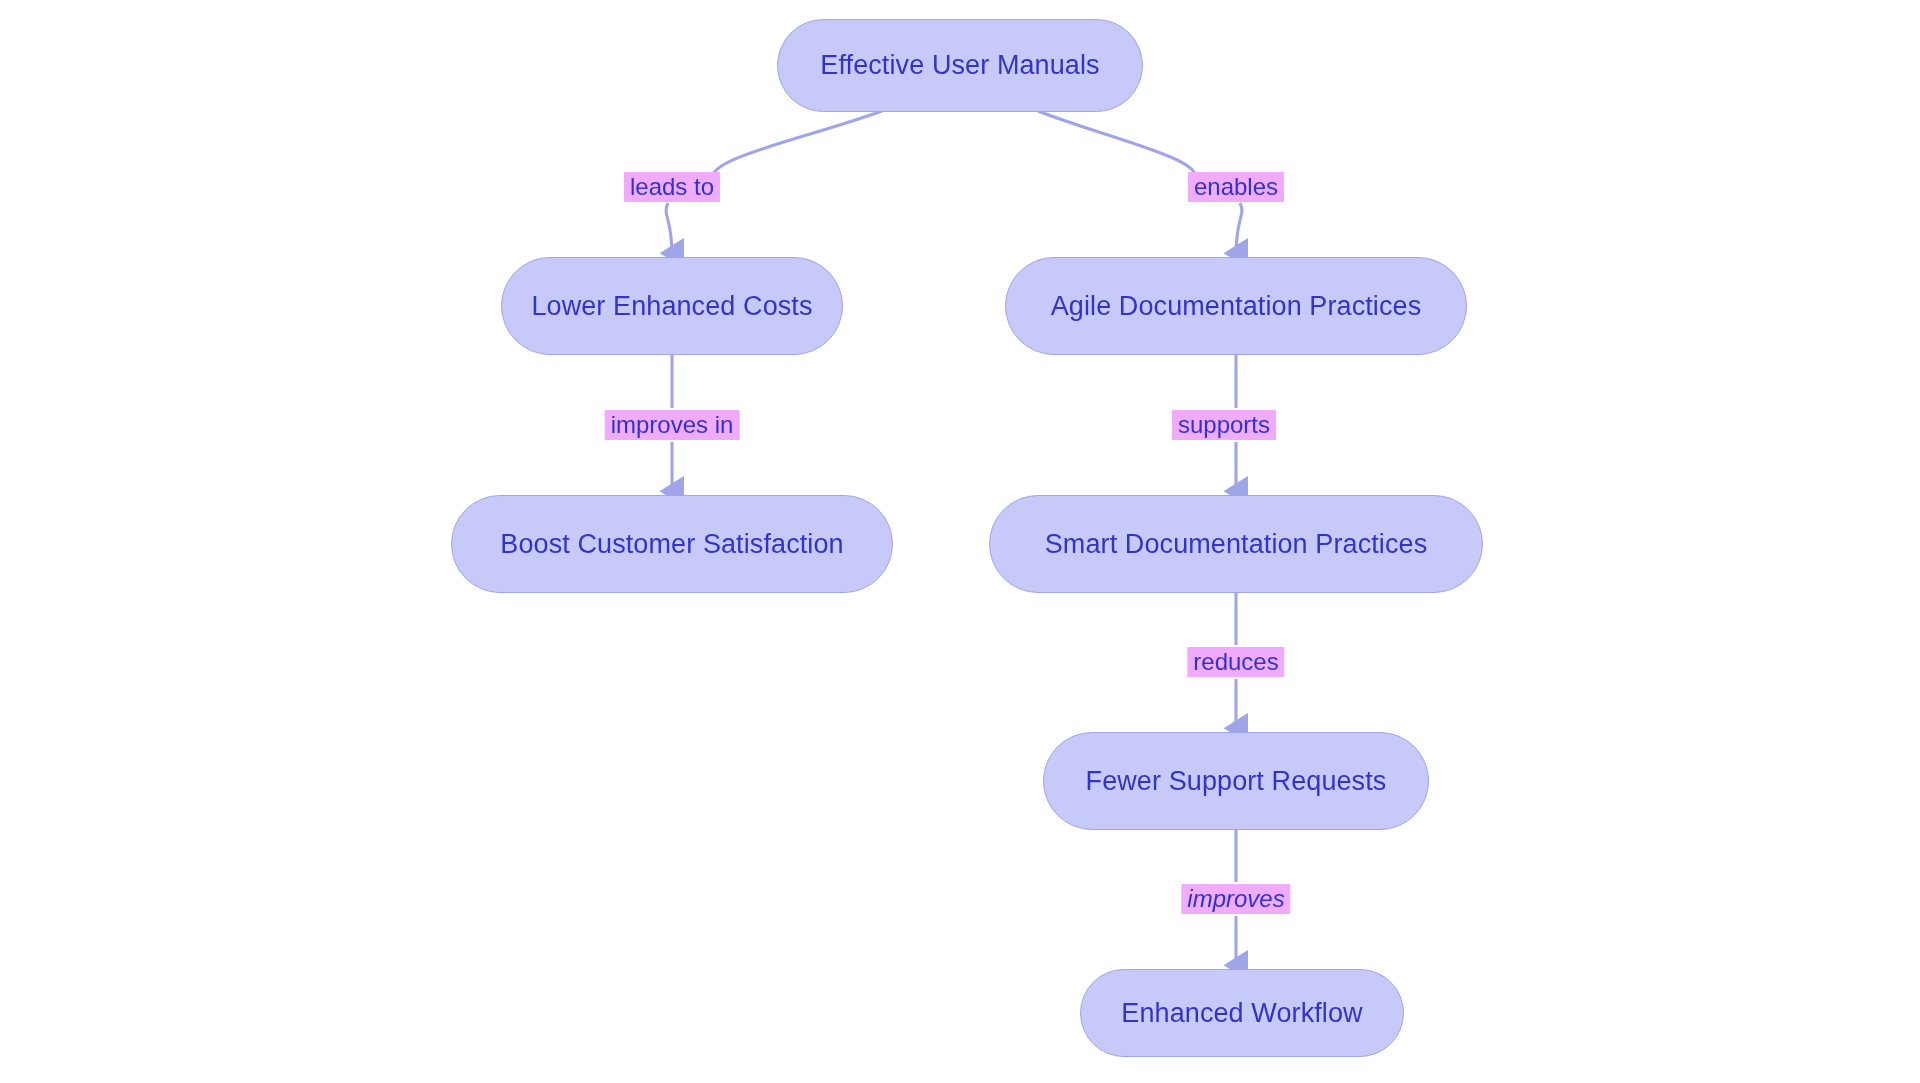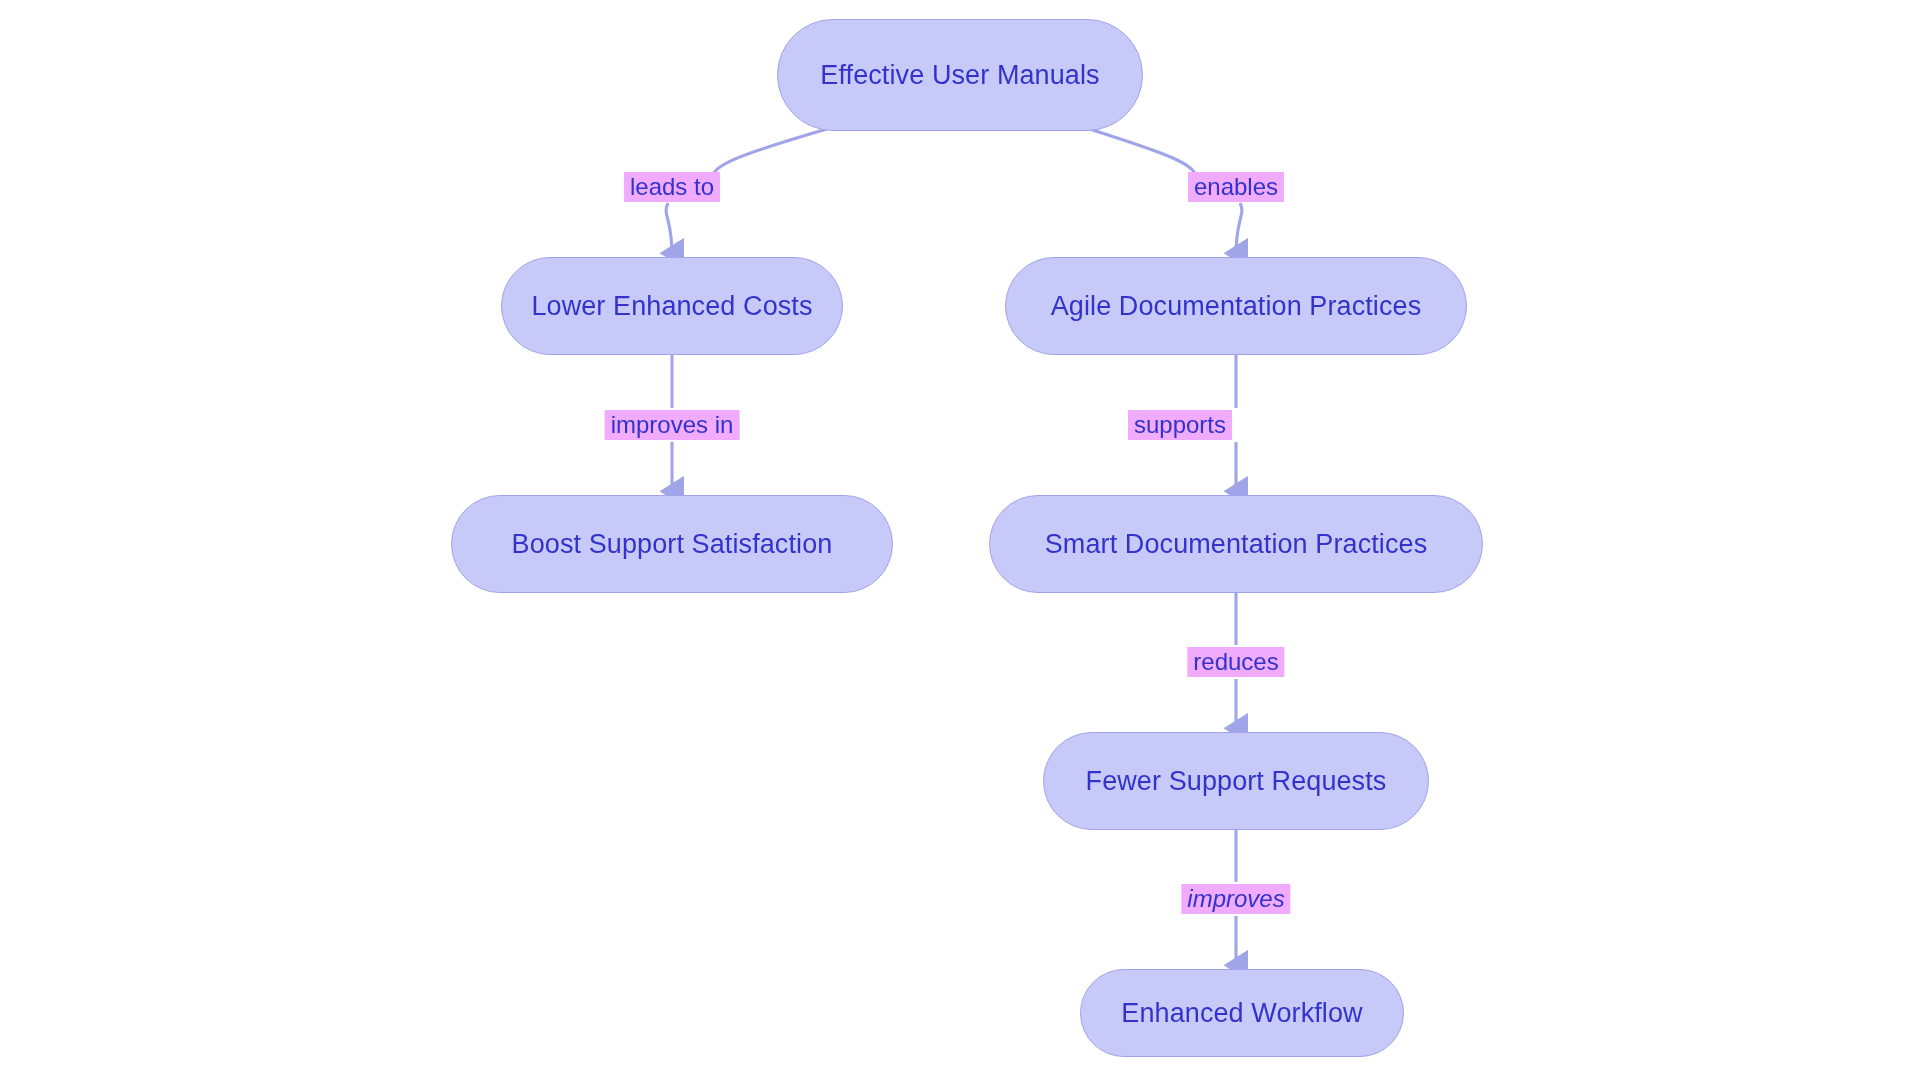--- a/index.html
+++ b/index.html
@@ -58,43 +58,43 @@
         <path d="M1236,355 L1236,408"></path>
         <path d="M1236,442 L1236,493" marker-end="url(#arrow)"></path>
         <path d="M1236,593 L1236,645"></path>
         <path d="M1236,679 L1236,730" marker-end="url(#arrow)"></path>
         <path d="M1236,830 L1236,882"></path>
         <path d="M1236,916 L1236,967" marker-end="url(#arrow)"></path>
       </g>
   </svg>
 
   <div id="nodes">
-      <div class="node" style="left: 777px; top: 19px; width: 366px; height: 112px;">
+      <div class="node" style="left: 777px; top: 19px; width: 366px; height: 93px;">
         <span>Effective User Manuals</span>
       </div>
       <div class="node" style="left: 501px; top: 257px; width: 342px; height: 98px;">
         <span>Lower Enhanced Costs</span>
       </div>
       <div class="node" style="left: 1005px; top: 257px; width: 462px; height: 98px; align-items: center;">
         <span>Agile Documentation Practices</span>
       </div>
       <div class="node" style="left: 451px; top: 495px; width: 442px; height: 98px;">
-        <span>Boost Support Satisfaction</span>
+        <span>Boost Customer Satisfaction</span>
       </div>
       <div class="node" style="left: 989px; top: 495px; width: 494px; height: 98px;">
         <span>Smart Documentation Practices</span>
       </div>
       <div class="node" style="left: 1043px; top: 732px; width: 386px; height: 98px;">
         <span>Fewer Support Requests</span>
       </div>
       <div class="node" style="left: 1080px; top: 969px; width: 324px; height: 88px;">
         <span>Enhanced Workflow</span>
       </div>
     </div>
   <div id="edge-labels">
       <div class="edge-label" style="left: 672px; top: 187px;">leads to</div>
       <div class="edge-label" style="left: 1236px; top: 187px;">enables</div>
       <div class="edge-label" style="left: 672px; top: 425px;">improves in</div>
-      <div class="edge-label" style="left: 1180px; top: 425px;">supports</div>
+      <div class="edge-label" style="left: 1224px; top: 425px;">supports</div>
       <div class="edge-label" style="left: 1236px; top: 662px;">reduces</div>
       <div class="edge-label" style="left: 1236px; top: 899px; font-style: italic;">improves</div>
     </div>
 </div>
 
 </body></html>

